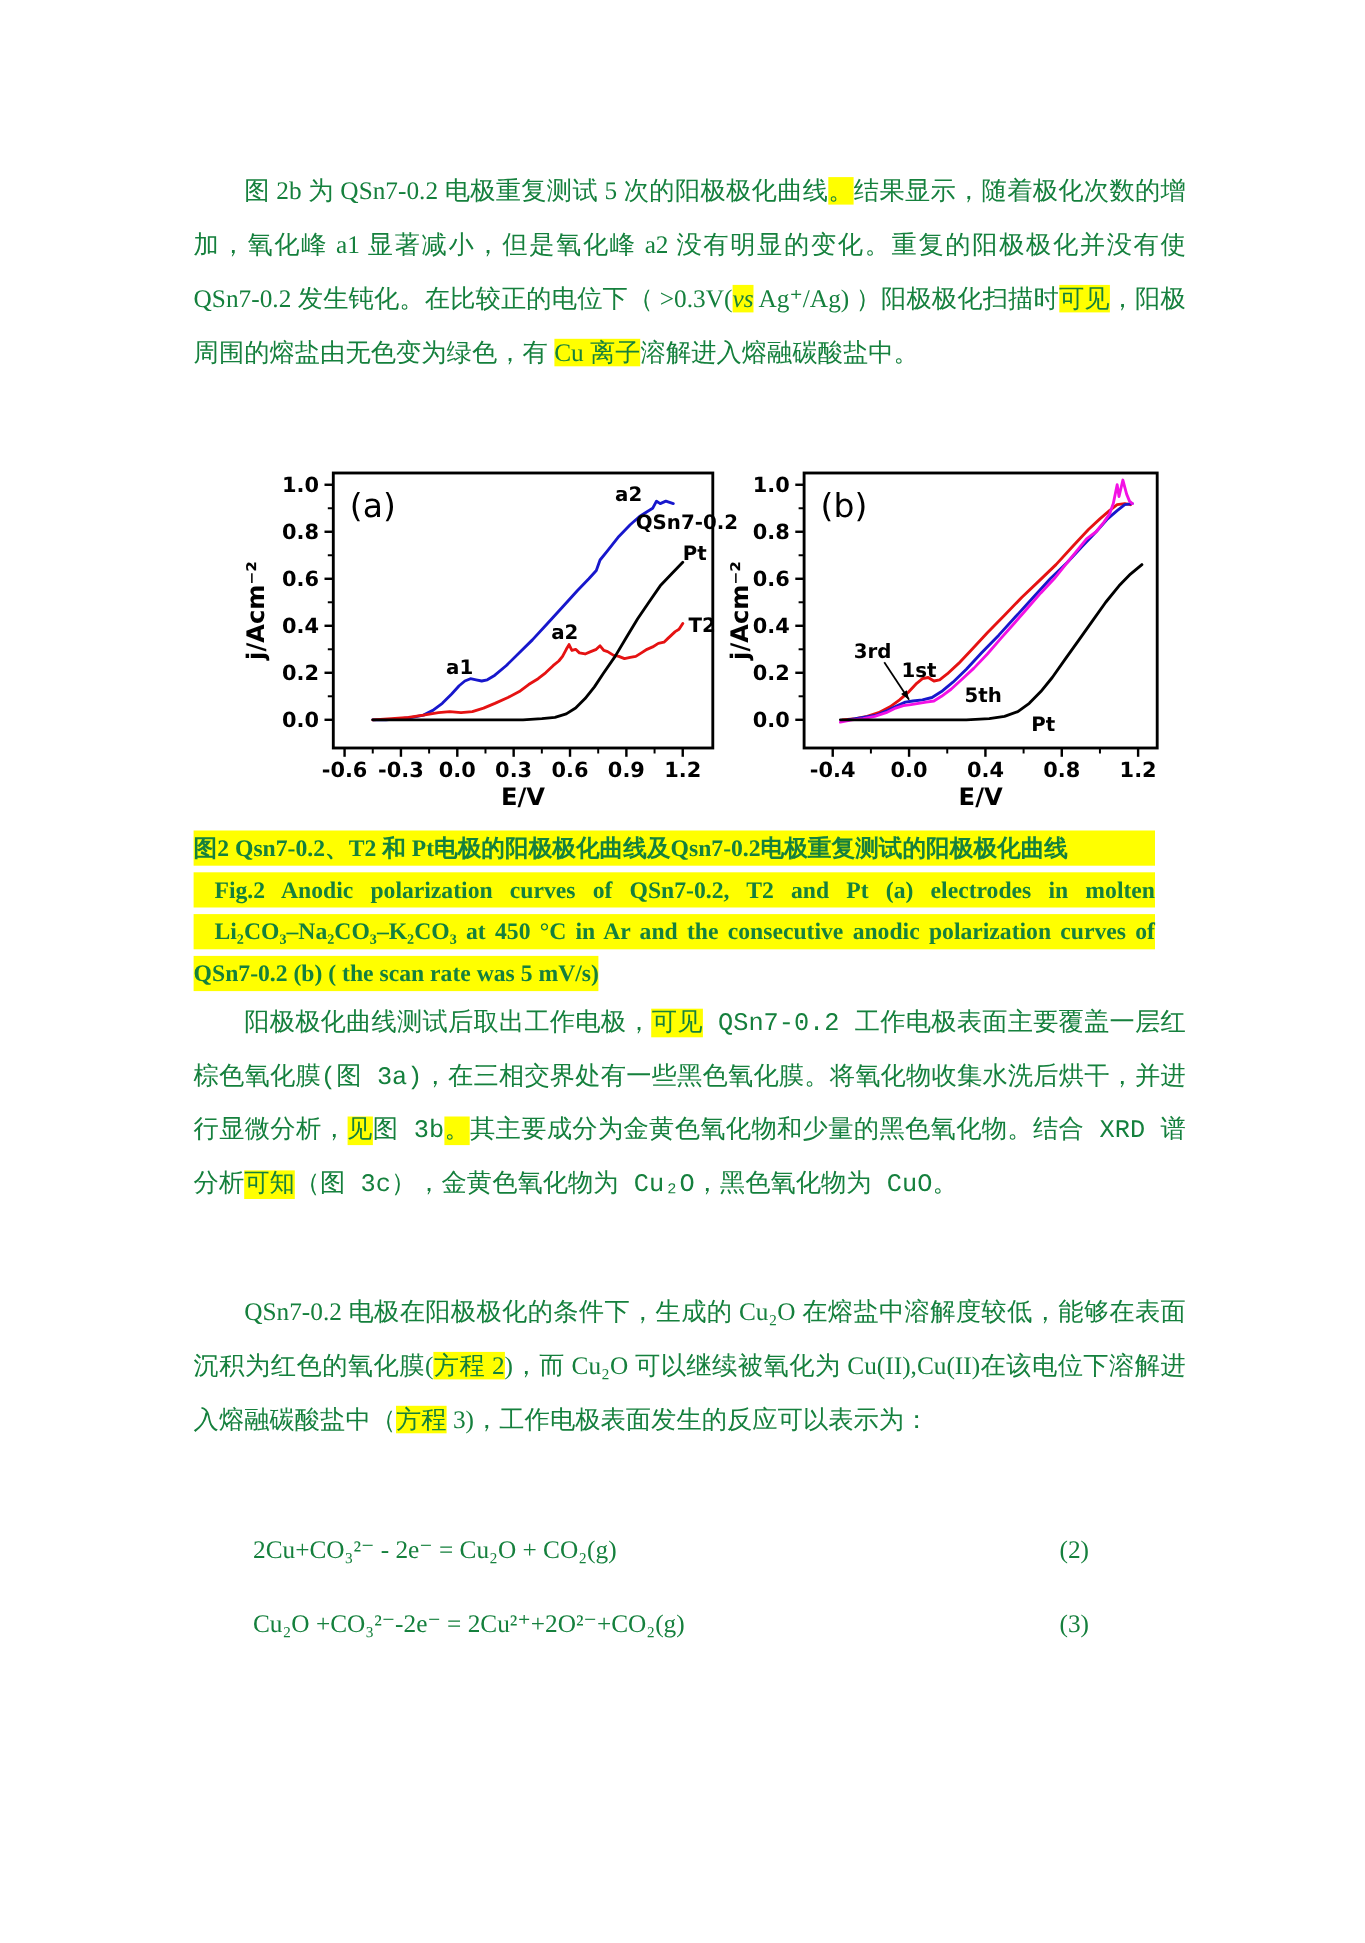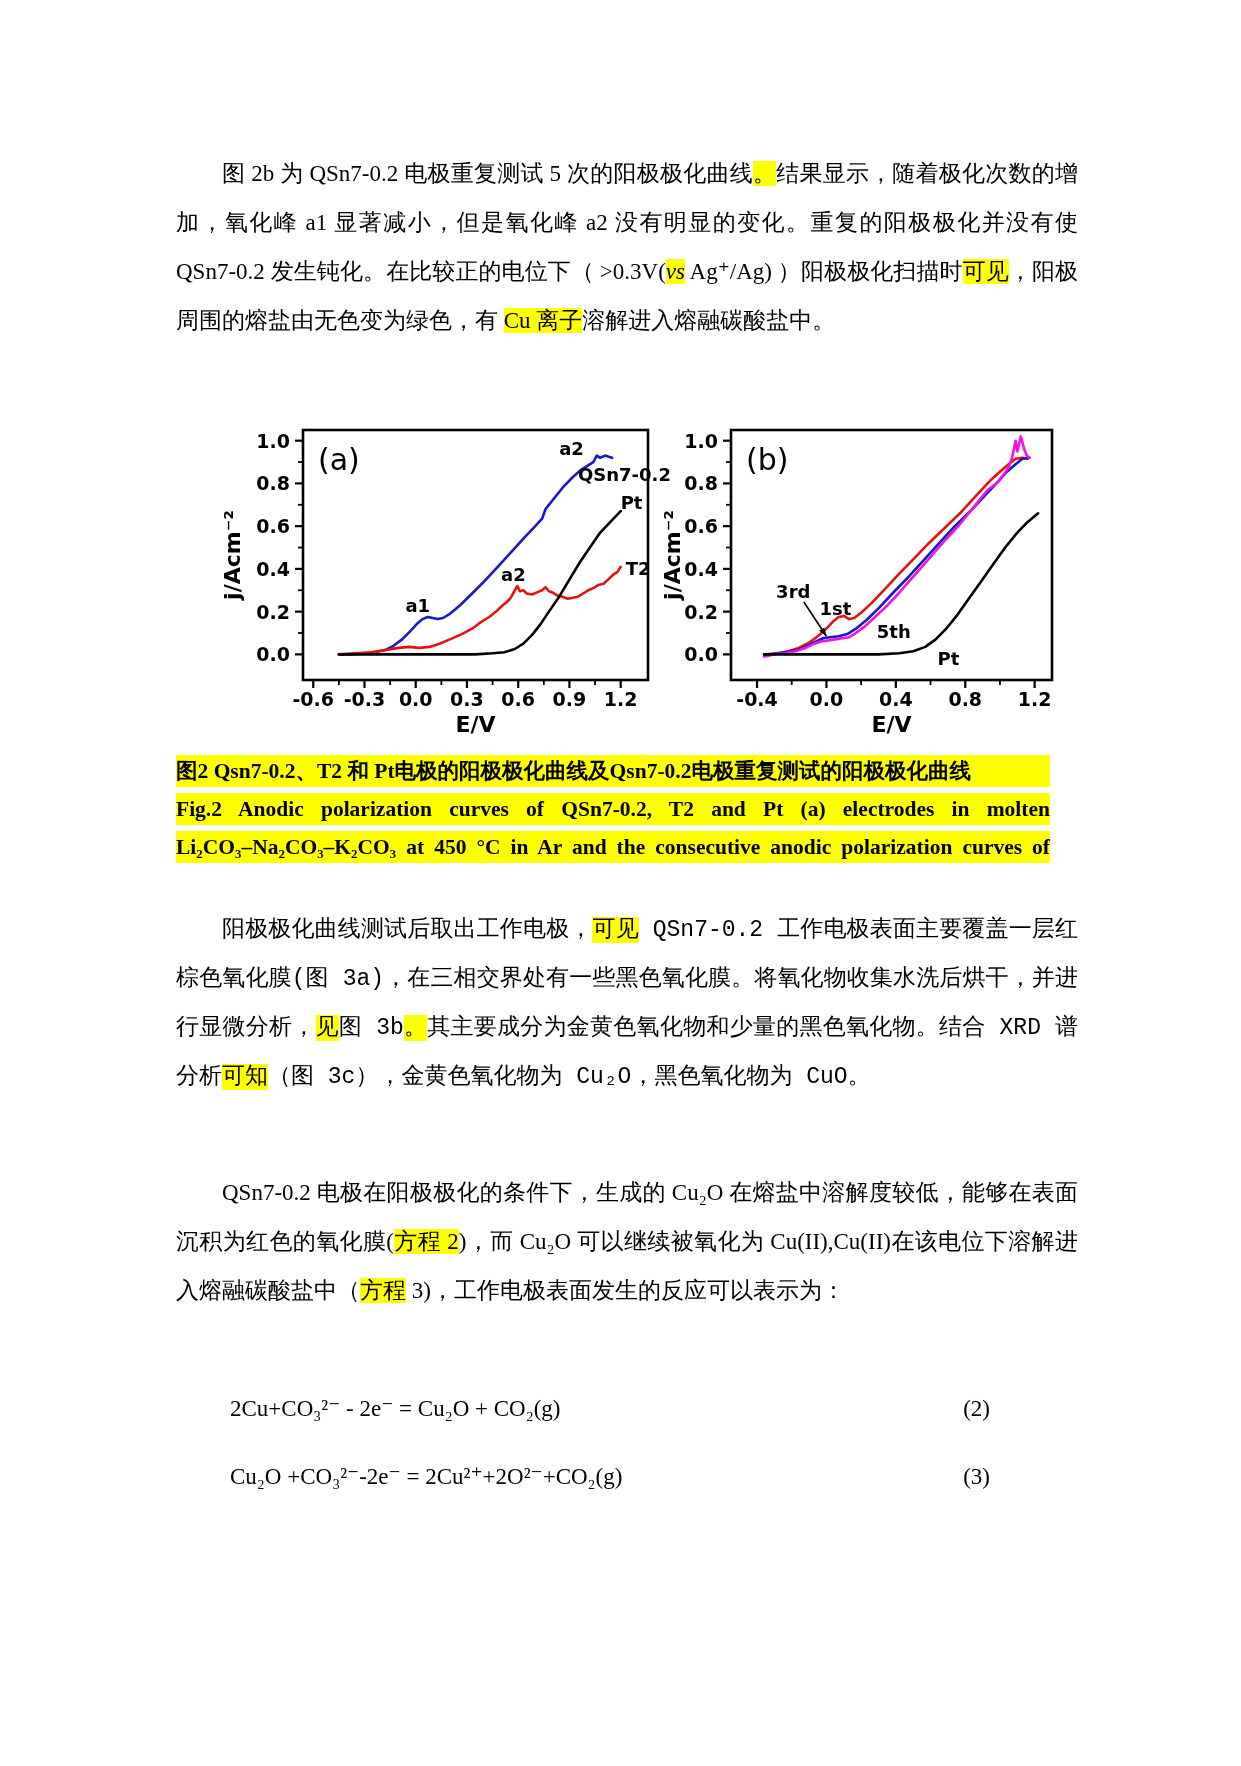--- a/index.html
+++ b/index.html
@@ -1,31 +1,31 @@
 <!DOCTYPE html>
 <html><head>
 <meta charset="utf-8">
 <style>
   html,body{margin:0;padding:0;background:#fff;}
   .page{position:relative;width:1241px;height:1766px;background:#ffffff;overflow:hidden;
-        font-family:"Liberation Serif","DejaVu Serif",serif;color:#000000;}
+        font-family:"Liberation Serif","DejaVu Serif",serif;color:#15803d;}
   .para{position:absolute;left:176px;width:902px;font-size:23px;line-height:49px;
         text-align:justify;text-indent:2em;}
   .hl{background:#ffff00;}
   .it{font-style:italic;}
   .figure{position:absolute;left:218px;top:398px;display:flex;}
   .figure svg{overflow:visible;display:block;}
   .tick{font:bold 19px "DejaVu Sans","Liberation Sans",sans-serif;fill:#000;}
   .axlab{font:bold 22px "DejaVu Sans","Liberation Sans",sans-serif;fill:#000;}
   .panel{font:30px "DejaVu Sans","Liberation Sans",sans-serif;fill:#000;}
   .ann{font:bold 18px "DejaVu Sans","Liberation Sans",sans-serif;fill:#000;}
   .caption{position:absolute;left:176px;top:755px;width:874px;
            font-weight:bold;font-size:21.5px;}
   .cap-line{background:#ffff00;line-height:32px;height:32px;margin-bottom:6px;white-space:nowrap;}
-  .cap-just{text-align:justify;text-align-last:justify;white-space:normal;}
+  .cap-just{text-align:justify;text-align-last:justify;white-space:normal;padding-left:19px;}
   .cap-fit{display:inline-block;}
   .eq-row{position:absolute;left:176px;width:902px;height:49px;line-height:49px;
           font-size:23px;display:flex;justify-content:space-between;gap:48px;}
   .eq-text{padding-left:54px;}
   .eq-num{padding-right:88px;}
 </style>
 </head>
 <body>
 
 <div class="page">
@@ -131,20 +131,21 @@
         <text x="279.4810810810811" y="266.63247863247864" class="ann" text-anchor="start">Pt</text>
         <line x1="145.87567567567567" y1="204.008547008547" x2="168.43243243243245" y2="238.19658119658118" stroke="#000" stroke-width="1.6"></line>
         <polygon points="161.2005473643708,232.8393581881236 168.43243243243245,238.19658119658118 166.35239945531123,229.44024276010623" fill="#000"></polygon>
       </svg>
   </div>
 
   <div class="caption">
     <div class="cap-line">图2 Qsn7-0.2、T2 和 Pt电极的阳极极化曲线及Qsn7-0.2电极重复测试的阳极极化曲线</div>
     <div class="cap-line cap-just">Fig.2  Anodic  polarization  curves  of  QSn7-0.2,  T2  and  Pt  (a)  electrodes  in  molten</div>
     <div class="cap-line cap-just">Li₂CO₃–Na₂CO₃–K₂CO₃ at 450 °C in Ar  and the consecutive anodic polarization curves of</div>
+    <div class="cap-line cap-fit">QSn7-0.2 (b) ( the scan rate was 5 mV/s)</div>
   </div>
 
   <div class="para" style="top:906px;font-family:Liberation Mono, monospace;"><span>阳极极化曲线测试后取出工作电极，</span><span class="hl">可见</span><span> QSn7-0.2 工作电极表面主要覆盖一层红棕色氧化膜(图 3a)，在三相交界处有一些黑色氧化膜。将氧化物收集水洗后烘干，并进行显微分析，</span><span class="hl">见</span><span>图 3b</span><span class="hl">。</span><span>其主要成分为金黄色氧化物和少量的黑色氧化物。结合 XRD 谱分析</span><span class="hl">可知</span><span>（图 3c），金黄色氧化物为 Cu₂O，黑色氧化物为 CuO。</span></div>
 
   <div class="para" style="top:1168px;font-family:Liberation Serif, serif;"><span>QSn7-0.2 电极在阳极极化的条件下，生成的 Cu₂O 在熔盐中溶解度较低，能够在表面沉积为红色的氧化膜(</span><span class="hl">方程 2</span><span>)，而 Cu₂O 可以继续被氧化为 Cu(II),Cu(II)在该电位下溶解进入熔融碳酸盐中（</span><span class="hl">方程</span><span> 3)，工作电极表面发生的反应可以表示为：</span></div>
 
   <div class="eq-row" style="top:1384px;">
     <span class="eq-text">2Cu+CO₃²⁻ - 2e⁻ = Cu₂O + CO₂(g)</span>
     <span class="eq-num">(2)</span>
   </div>

